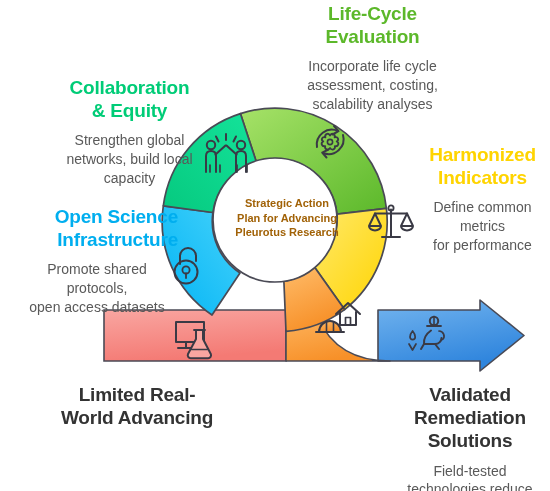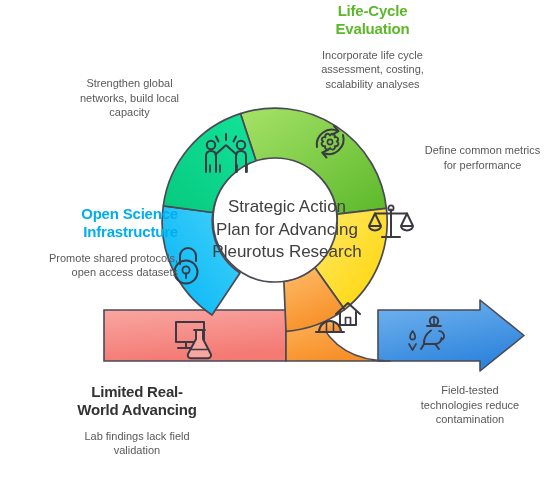--- a/index.html
+++ b/index.html
@@ -30,40 +30,40 @@
     height: 491px;
   }
 
   
   .tblock {
     position: absolute;
     text-align: center;
   }
   .tblock .ttl {
     font-weight: bold;
-    font-size: 15px;
+    font-size: 19px;
     line-height: 1.22;
     letter-spacing: -0.2px;
     margin: 0 0 9px 0;
     white-space: pre-line;
   }
   .tblock .desc {
-    font-size: 11px;
+    font-size: 14px;
     line-height: 1.33;
     color: #595959;
     margin: 0;
     white-space: pre-line;
   }
 
   
   #blk-lifecycle  { left: 290px; top: 2px;   width: 165px; }
   #blk-collab     { left: 42px;  top: 76px;  width: 175px; }
   #blk-openscience{ left: 2px;   top: 205px; width: 170px; text-align: left; padding-left: 6px; }
   #blk-openscience .ttl { text-align: right; }
-  #blk-openscience .desc { text-align: right; margin-left: 8px; }
+  #blk-openscience .desc { text-align: center; margin-left: 8px; }
   #blk-harmonized { left: 415px; top: 143px; width: 135px; }
   #blk-harmonized .desc { width: 145px; margin-left: -5px; }
 
   #blk-limited    { left: 42px;  top: 383px; width: 190px; }
   #blk-fieldscale { left: 235px; top: 383px; width: 170px; }
   #blk-validated  { left: 395px; top: 383px; width: 150px; }
 
   .c-green   { color: #5cb82a; }
   .c-teal    { color: #00cc77; }
   .c-cyan    { color: #00aeef; }
@@ -71,24 +71,24 @@
   .c-orange  { color: #f7901e; }
   .c-dark    { color: #333333; }
 
   
   #center-label {
     position: absolute;
     left: 197px;
     top: 196px;
     width: 180px;
     text-align: center;
-    font-size: 17px;
-    font-weight: normal;
+    font-size: 11px;
+    font-weight: bold;
     line-height: 1.33;
-    color: #404040;
+    color: #a16207;
     white-space: pre-line;
   }
 </style>
 </head>
 <body>
 
 <div class="stage">
 
   <svg class="svg-layer" viewBox="0 0 550 491">
     <defs>
@@ -248,44 +248,49 @@
 
   <div class="tblock" id="blk-lifecycle">
     <div class="ttl c-green">Life-Cycle
 Evaluation</div>
     <div class="desc">Incorporate life cycle
 assessment, costing,
 scalability analyses</div>
   </div>
 
   <div class="tblock" id="blk-collab">
+    <div class="ttl c-teal">Collaboration
+&amp; Equity</div>
     <div class="desc">Strengthen global
 networks, build local
 capacity</div>
   </div>
 
   <div class="tblock" id="blk-openscience">
     <div class="ttl c-cyan">Open Science
 Infrastructure</div>
     <div class="desc">Promote shared protocols,
 open access datasets</div>
   </div>
 
   <div class="tblock" id="blk-harmonized">
+    <div class="ttl c-yellow">Harmonized
+Indicators</div>
     <div class="desc">Define common metrics
 for performance</div>
   </div>
 
   <div class="tblock" id="blk-limited">
     <div class="ttl c-dark">Limited Real-
 World Advancing</div>
-    <div class="desc">Lab findings lack field
-validation</div>
   </div>
 
 
   <div class="tblock" id="blk-validated">
+    <div class="ttl c-dark">Validated
+Remediation
+Solutions</div>
     <div class="desc">Field-tested
 technologies reduce
 contamination</div>
   </div>
 
 </div>
 
 </body></html>

